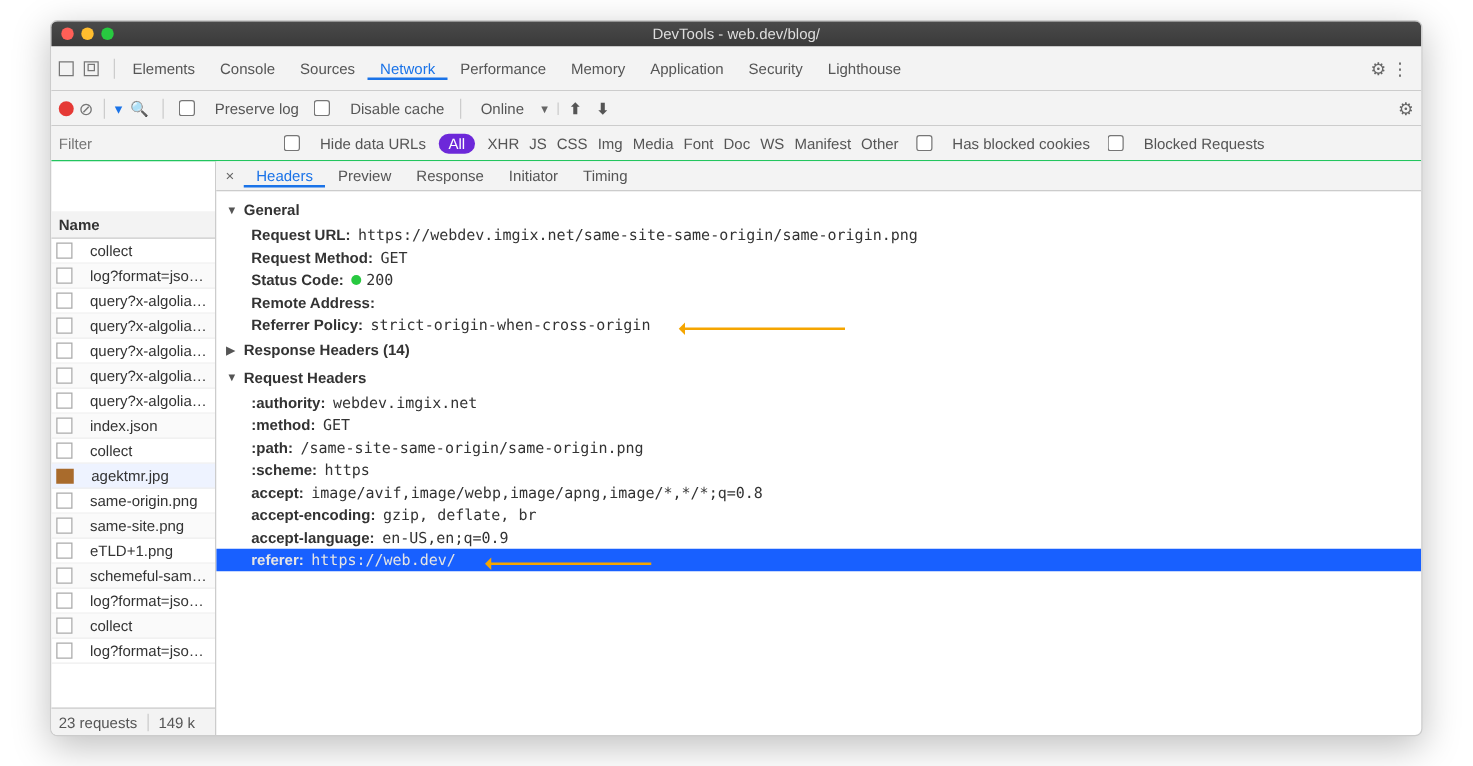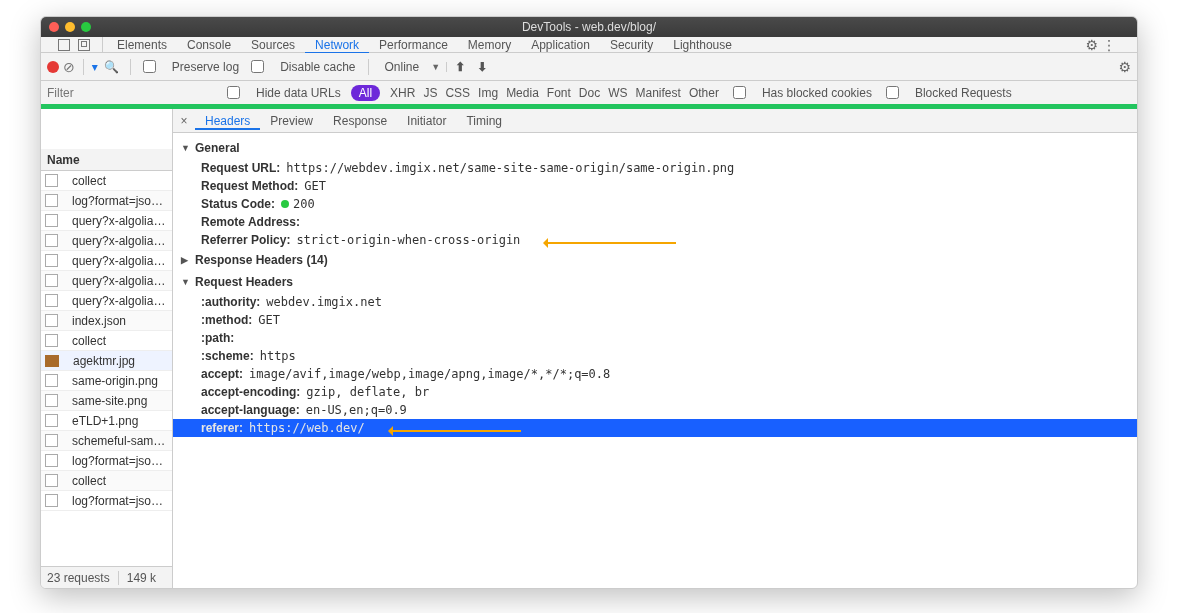--- a/index.html
+++ b/index.html
@@ -42,22 +42,22 @@
   }
   .traffic span { width: 10px; height: 10px; border-radius: 50%; display: inline-block; }
   .red { background:#ff5f57; }
   .yellow { background:#ffbd2e; }
   .green { background:#28c940; }
   .titlebar .title { flex:1; text-align:center; }
   .toolbar {
     display: flex;
     align-items: center;
     border-bottom: 1px solid #ccc;
-    height: 16px;
-    padding: 0 17px;
+    height: 36px;
+    padding: 0 6px;
     background: #f3f3f3;
     color:#555;
   }
   .toolbar .tab {
     padding: 0 10px;
     height: 28px;
     line-height: 28px;
     cursor: pointer;
   }
   .toolbar .tab.active { color:#1a73e8; border-bottom: 2px solid #1a73e8; }
@@ -78,21 +78,21 @@
   .funnel { color:#1a73e8; font-size:12px; }
   .checkbox { display:inline-flex; align-items:center; gap:16px; padding:0 4px; }
   .checkbox input, input[type=checkbox] { margin:0; width:13px; height:13px; }
   .divider { width:1px; height:16px; background:#ccc; margin:0 4px; }
   .online { padding:0 8px; }
   .caret-down { font-size:9px; color:#666; padding-right:6px; border-right:1px solid #ccc; }
   .filterbar {
     display:flex;
     align-items:center;
     height:28px;
-    border-bottom:5px solid #22c55e;
+    border-bottom:1px solid #22c55e;
     padding:0 6px;
     background:#f3f3f3;
     color:#555;
     gap:6px;
   }
   .filterbar input[type=text] {
     border:none;
     background:transparent;
     width:170px;
     height:22px;
@@ -407,20 +407,21 @@
             <div class="kv">
               <span class="k">:authority:</span>
               <span class="v">webdev.imgix.net</span>
             </div>
             <div class="kv">
               <span class="k">:method:</span>
               <span class="v">GET</span>
             </div>
             <div class="kv">
               <span class="k">:path:</span>
+              <span class="v">/same-site-same-origin/same-origin.png</span>
             </div>
             <div class="kv">
               <span class="k">:scheme:</span>
               <span class="v">https</span>
             </div>
             <div class="kv">
               <span class="k">accept:</span>
               <span class="v">image/avif,image/webp,image/apng,image/*,*/*;q=0.8</span>
             </div>
             <div class="kv">

